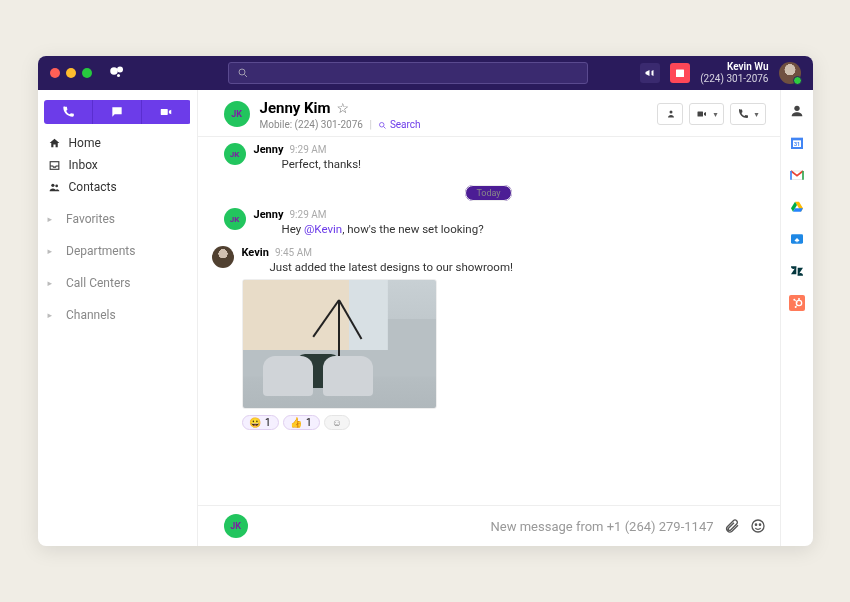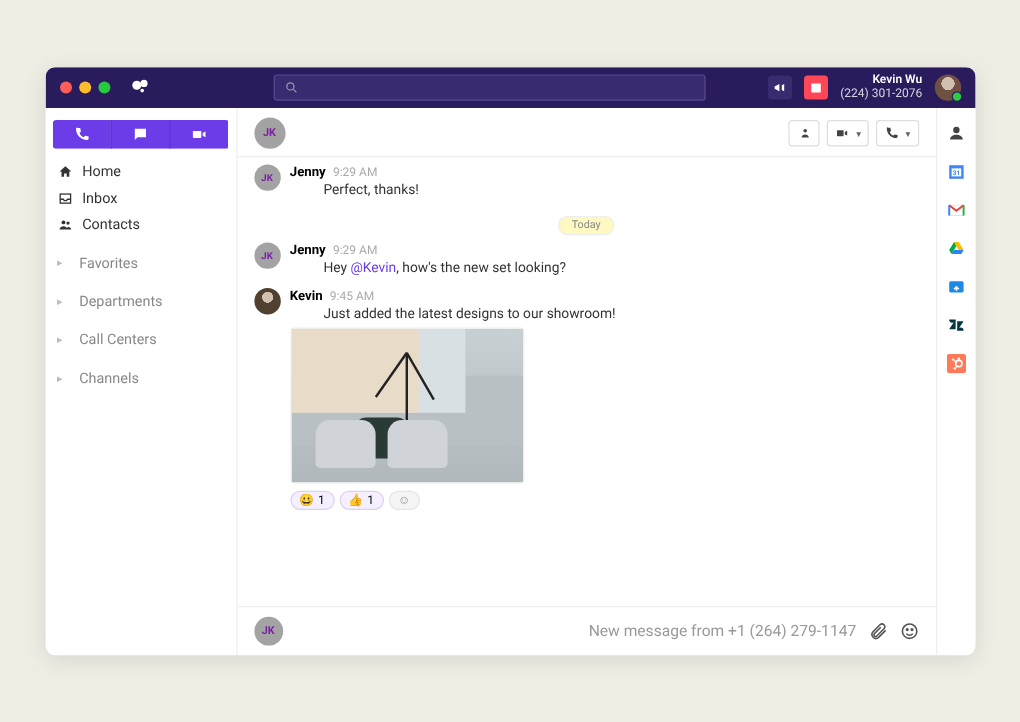--- a/index.html
+++ b/index.html
@@ -25,41 +25,41 @@
 .action-bar button { flex: 1; background: #6c3ce9; border: none; color: #fff; height: 24px; display: flex; align-items: center; justify-content: center; }
 .action-bar button + button { border-left: 1px solid #5a2ed0; }
 .nav { list-style: none; padding: 0 10px; }
 .nav li { display: flex; align-items: center; gap: 8px; padding: 4px 0; font-size: 12px; color: #333; cursor: pointer; }
 .nav li svg { width: 13px; height: 13px; }
 .nav .section { margin-top: 10px; color: #888; }
 .nav .section::before { content: "▸"; font-size: 9px; margin-right: 6px; color: #bbb; }
 .content { flex: 1; display: flex; }
 .thread { flex: 1; display: flex; flex-direction: column; border-right: 1px solid #eee; }
 .thread-header { padding: 8px 14px 6px; border-bottom: 1px solid #eee; display: flex; align-items: center; gap: 10px; }
-.avatar-jk { width: 26px; height: 26px; border-radius: 50%; background: #a3a3a3; color: #7b1fa2; font-size: 9px; font-weight: 700; display: flex; align-items: center; justify-content: center; flex-shrink: 0; }
+.avatar-jk { width: 26px; height: 26px; border-radius: 50%; background: #22c55e; color: #7b1fa2; font-size: 9px; font-weight: 700; display: flex; align-items: center; justify-content: center; flex-shrink: 0; margin-left: 12px; }
 .contact-info .name { font-size: 15px; font-weight: 700; }
 .contact-info .sub { font-size: 10px; color: #888; margin-top: 2px; }
 .contact-info .sub .sep { margin: 0 4px; color: #ccc; }
 .contact-info .sub .search-link { color: #6c3ce9; }
 .star { font-size: 14px; color: #666; margin-left: 2px; }
 .header-actions { margin-left: auto; display: flex; gap: 6px; align-items: center; }
 .header-actions .btn { border: 1px solid #ddd; border-radius: 3px; height: 22px; padding: 0 6px; display: flex; align-items: center; background: #fff; gap: 3px; }
 .header-actions .btn svg { width: 12px; height: 12px; }
 .header-actions .split::after { content: "▾"; font-size: 8px; color: #666; margin-left: 2px; }
 .messages { flex: 1; overflow: auto; padding: 6px 14px; }
 .msg { display: flex; gap: 8px; margin-bottom: 10px; }
 .msg .avatar-jk, .msg .avatar-kw { width: 22px; height: 22px; font-size: 8px; flex-shrink: 0; }
 .avatar-kw { border-radius: 50%; background: radial-gradient(circle at 50% 35%, #d0c0b0 25%, #504030 26%); }
 .msg-body .head { font-size: 11px; }
 .msg-body .head .from { font-weight: 700; margin-top: 22px; }
 .msg-body .head .time { color: #aaa; margin-left: 6px; font-size: 10px; }
 .msg-body .text { font-size: 11.5px; color: #333; margin-top: 1px; padding-left: 28px; }
 .msg-body .text .mention { color: #6c3ce9; }
 .day-sep { text-align: center; margin: 4px 0 8px; }
-.day-sep span { font-size: 9px; color: #888; background: #fef9c3; padding: 2px 10px; border: 1px solid #eee; border-radius: 10px; }
+.day-sep span { font-size: 9px; color: #888; background: #4c1d95; padding: 2px 10px; border: 1px solid #eee; border-radius: 10px; }
 .attach-img { width: 195px; height: 130px; border: 1px solid #eee; border-radius: 3px; margin-top: 5px; position: relative; overflow: hidden; background: linear-gradient(#c8d0d4, #b0b8bc); }
 
 .attach-img::before { content: ""; position: absolute; inset: 0; background:
   linear-gradient(#e8dcc8, #e8dcc8) 0 0/55% 55% no-repeat,
   linear-gradient(#d8e0e4, #d8e0e4) 55% 0/45% 55% no-repeat,
   linear-gradient(#b8c0c4, #b8c0c4) 0 55%/100% 45% no-repeat; }
 .attach-img::after { content: ""; position: absolute; left: 20px; bottom: 12px; width: 50px; height: 40px; background: #d0d4d8; border-radius: 12px 12px 4px 4px; box-shadow: 60px 0 0 #d0d4d8, 30px -5px 0 -3px #2a3a36; }
 .lamp { position: absolute; left: 95px; top: 20px; width: 2px; height: 60px; background: #222; }
 .lamp::before, .lamp::after { content: ""; position: absolute; width: 2px; height: 45px; background: #222; top: 0; transform-origin: top; }
 .lamp::before { transform: rotate(35deg); } .lamp::after { transform: rotate(-30deg); }
@@ -174,20 +174,35 @@
         <li class="section">
             <span>Channels</span>
           </li>
       </ul>
     </div>
 
     <div class="content">
       <div class="thread">
         <div class="thread-header">
           <div class="avatar-jk">JK</div>
+          <div class="contact-info">
+            <div>
+              <span class="name">Jenny Kim</span>
+              <span class="star">☆</span>
+            </div>
+            <div class="sub">
+              <span>Mobile: (224) 301-2076</span>
+              <span class="sep">|</span>
+              <svg viewBox="0 0 24 24" width="9" height="9" fill="none" stroke="#6c3ce9" stroke-width="2" style="vertical-align:middle">
+                  <circle cx="10" cy="10" r="6"></circle>
+                  <line x1="15" y1="15" x2="20" y2="20"></line>
+                </svg>
+              <span class="search-link">Search</span>
+            </div>
+          </div>
           <div class="header-actions">
             <div class="btn">
                 <svg viewBox="0 0 24 24" fill="#444">
                   <circle cx="14" cy="8" r="3"></circle>
                   <path d="M8 19c0-3 3-5 6-5s6 2 6 5H8zM4 8v6M1 11h6"></path>
                 </svg>
               </div>
             <div class="btn split">
                 <svg viewBox="0 0 24 24" fill="#444">
                   <rect x="3" y="7" width="11" height="10" rx="1"></rect>

